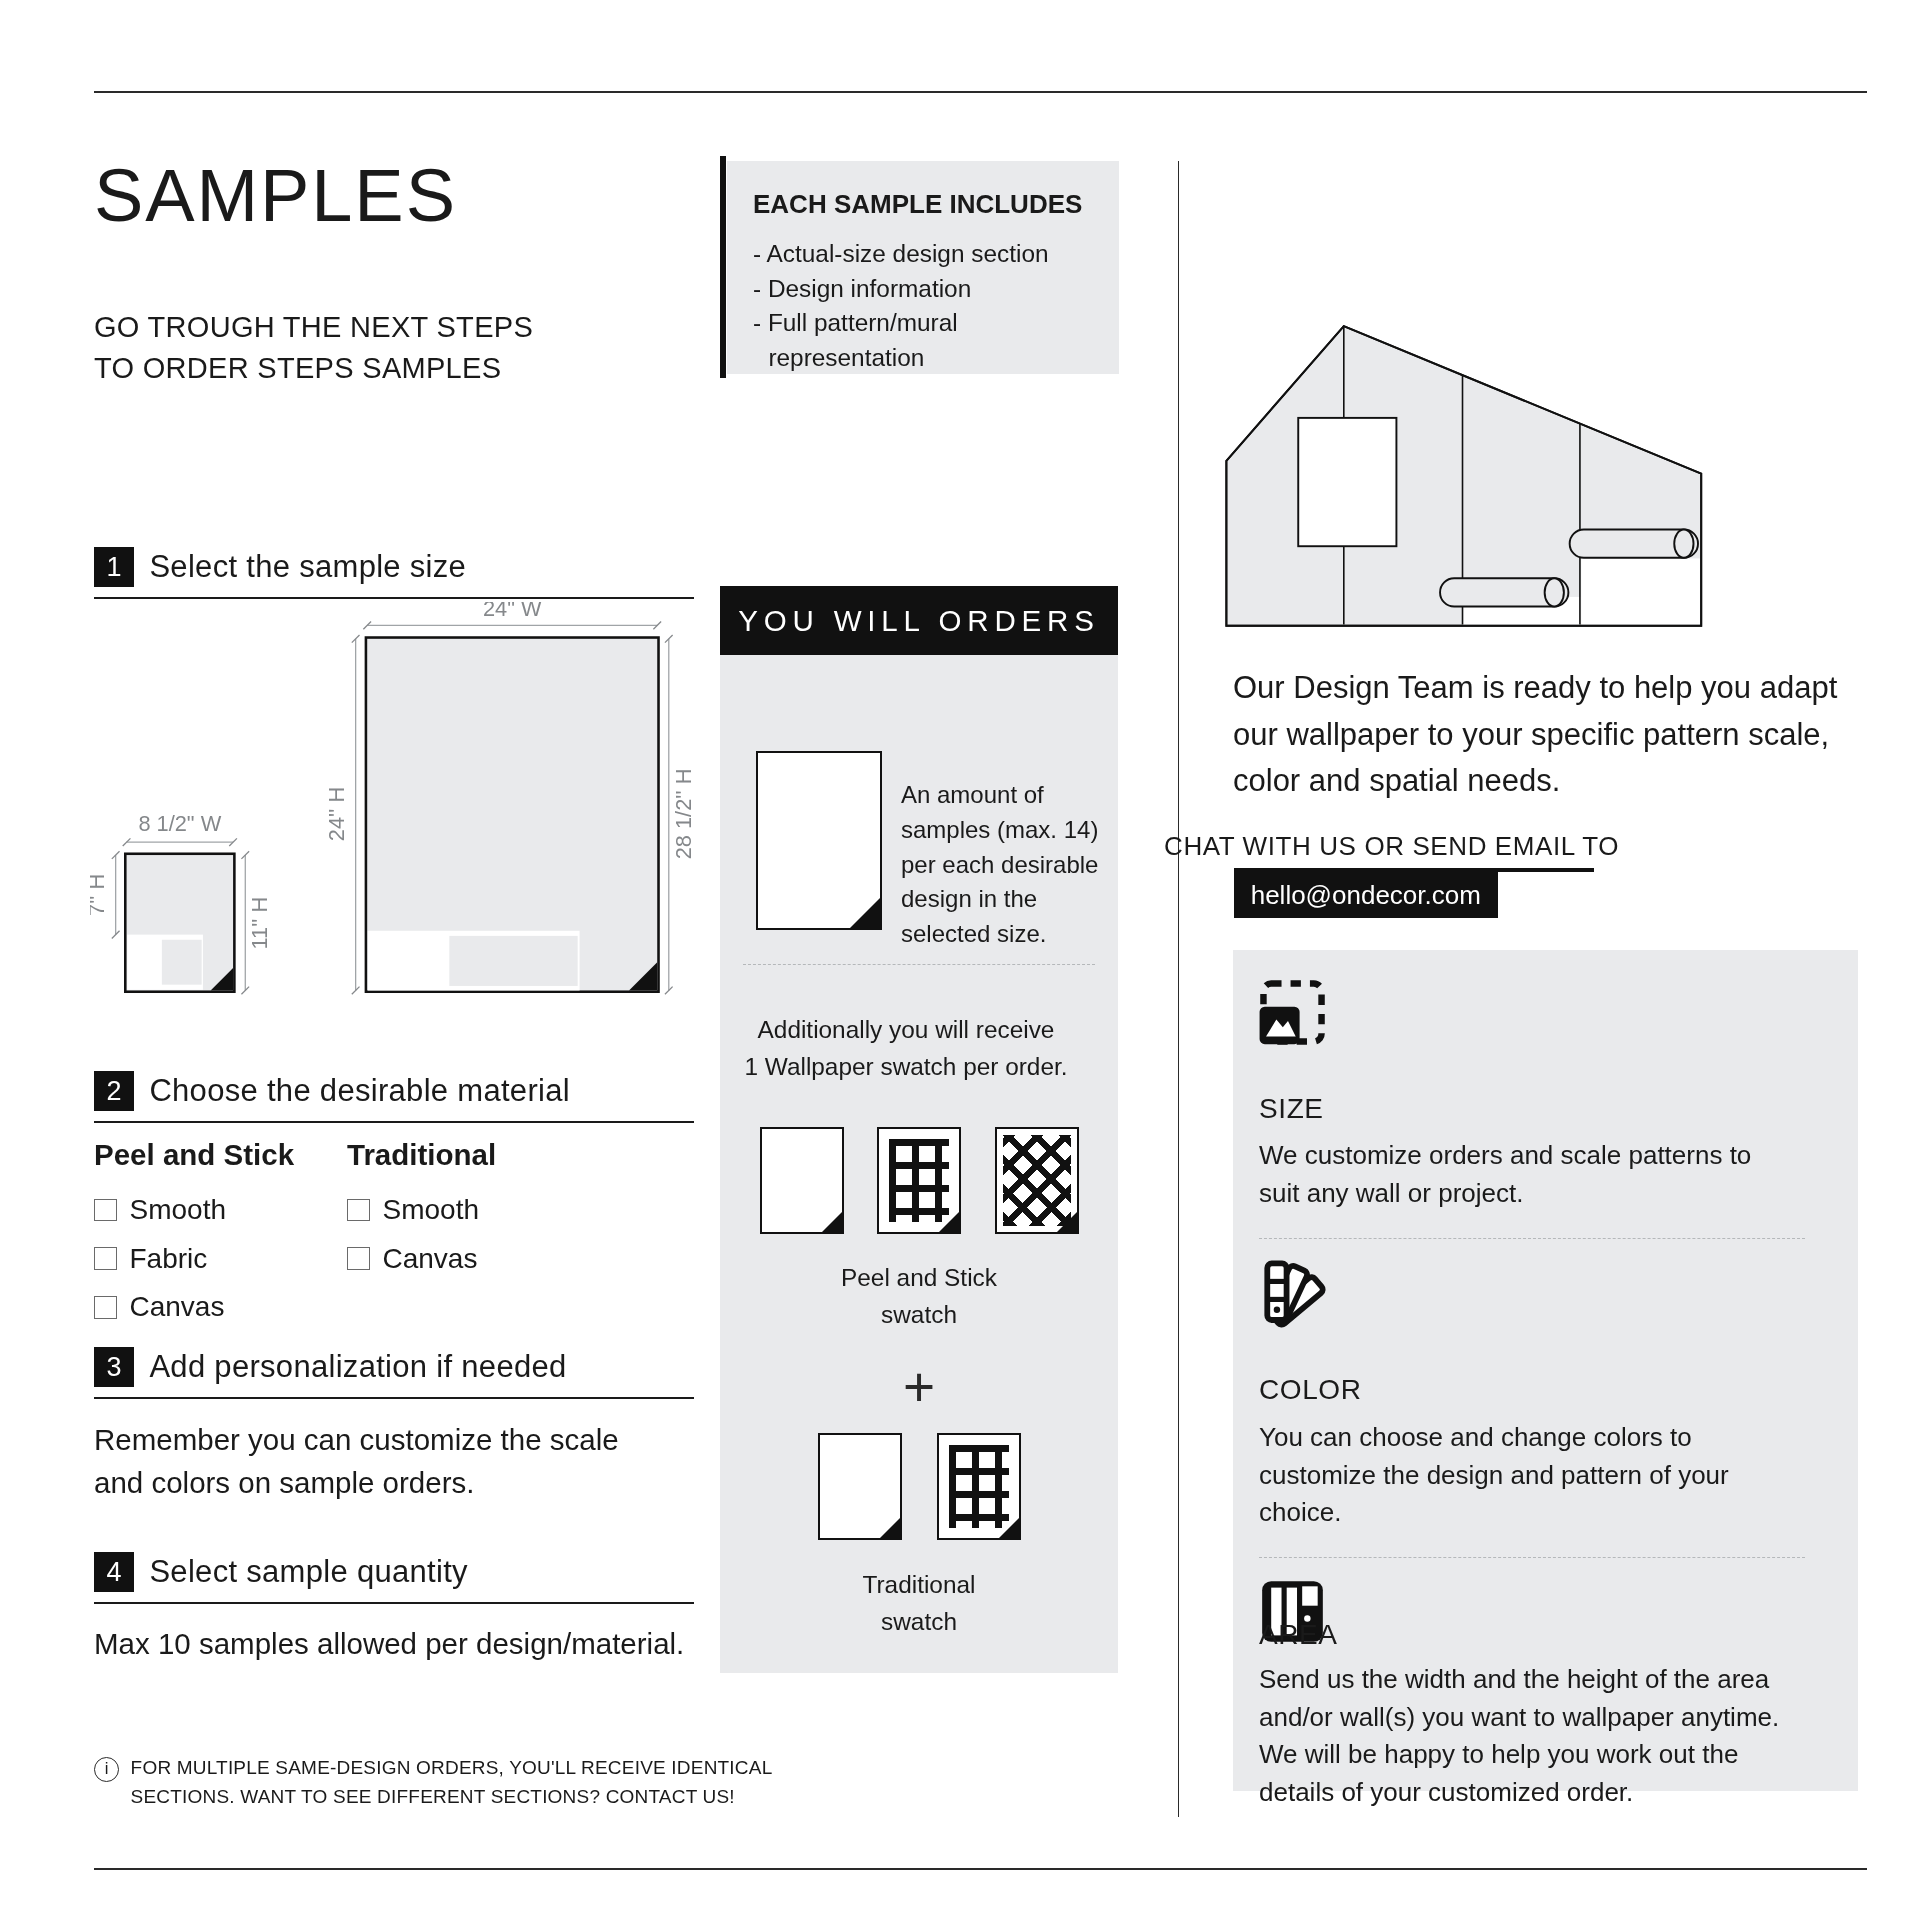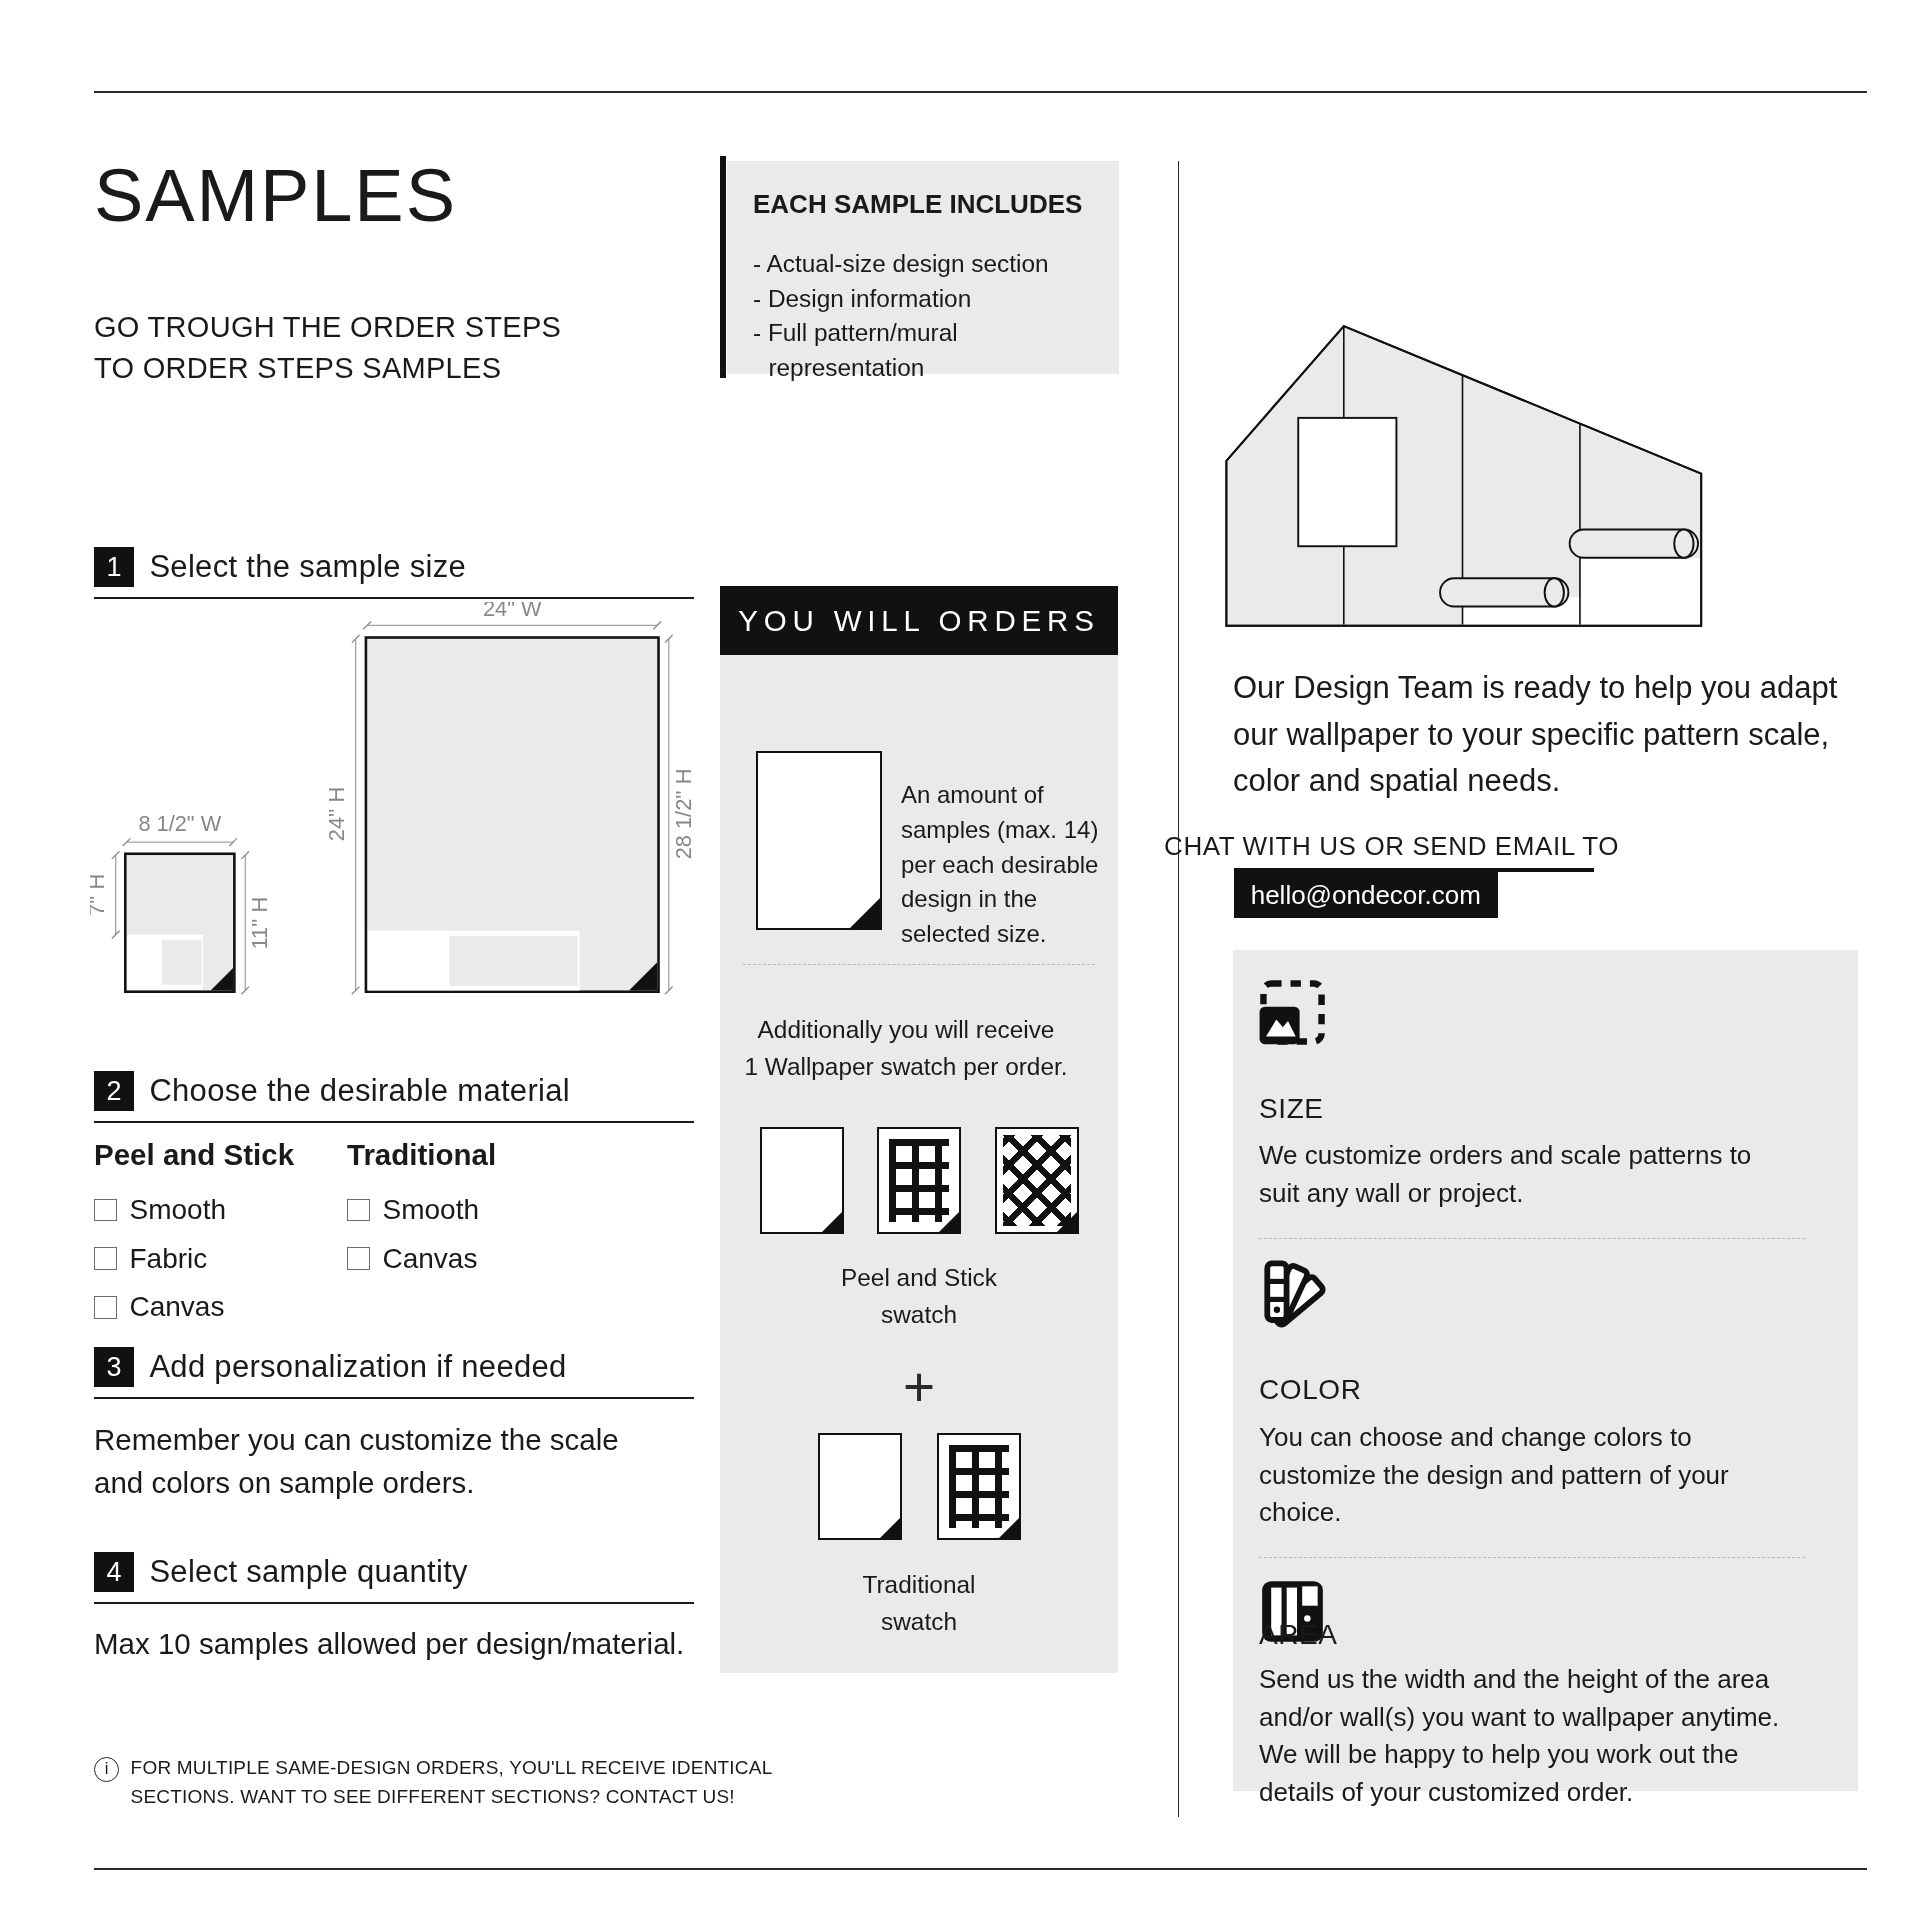--- a/index.html
+++ b/index.html
@@ -63,21 +63,21 @@
 
 <div id="canvas">
 
   <div class="abs rule" style="left:94px;top:91px;width:1773px;height:1.9px;"></div>
   <div class="abs rule" style="left:94px;top:1868px;width:1773px;height:1.9px;"></div>
   <div class="abs rule" style="left:1178px;top:161px;width:1.3px;height:1656px;"></div>
 
   <div class="abs big-title" style="left:94px;top:153px;">SAMPLES</div>
 
   <div class="abs intro" style="left:94px;top:307px;">
-    <div>GO TROUGH THE ORDER STEPS</div>
+    <div>GO TROUGH THE NEXT STEPS</div>
     <div>TO ORDER STEPS SAMPLES</div>
   </div>
 
   <div class="abs step-header" style="left:94px;top:547px;">
     <span class="badge">1</span>
     <span class="step-title">Select the sample size</span>
   </div>
 
   <svg class="abs" style="left:90px;top:602px;" width="616" height="406" viewBox="0 0 960 632">
 
@@ -166,21 +166,21 @@
   <div class="abs" style="left:94px;top:1754px;display:flex;gap:11.6px;width:809px;">
     <span class="info-circle"></span>
     <div class="note">
       <div>FOR MULTIPLE SAME-DESIGN ORDERS, YOU'LL RECEIVE IDENTICAL</div>
       <div>SECTIONS. WANT TO SEE DIFFERENT SECTIONS? CONTACT US!</div>
     </div>
   </div>
 
   <div class="abs" style="left:720px;top:156px;width:6.4px;height:222px;background:#111;"></div>
   <div class="abs panel" style="left:727px;top:161px;width:392px;height:213px;">
-    <div class="includes-title" style="margin:28px 0 27px 26px;">EACH SAMPLE INCLUDES</div>
+    <div class="includes-title" style="margin:28px 0 17px 26px;">EACH SAMPLE INCLUDES</div>
     <div class="includes-item" style="margin-left:26px;width:334px;">- Actual-size design section</div>
     <div class="includes-item" style="margin-left:26px;width:334px;">- Design information</div>
     <div class="includes-item" style="margin-left:26px;width:308px;">- Full pattern/mural representation</div>
   </div>
 
   <div class="abs ywr-bar" style="left:720px;top:586px;width:398px;height:69px;">YOU WILL ORDERS</div>
 
   <div class="abs panel" style="left:720px;top:655px;width:398px;height:1018px;">
 
     <div class="page-icon" style="left:36px;top:96px;width:122px;height:175px;">

